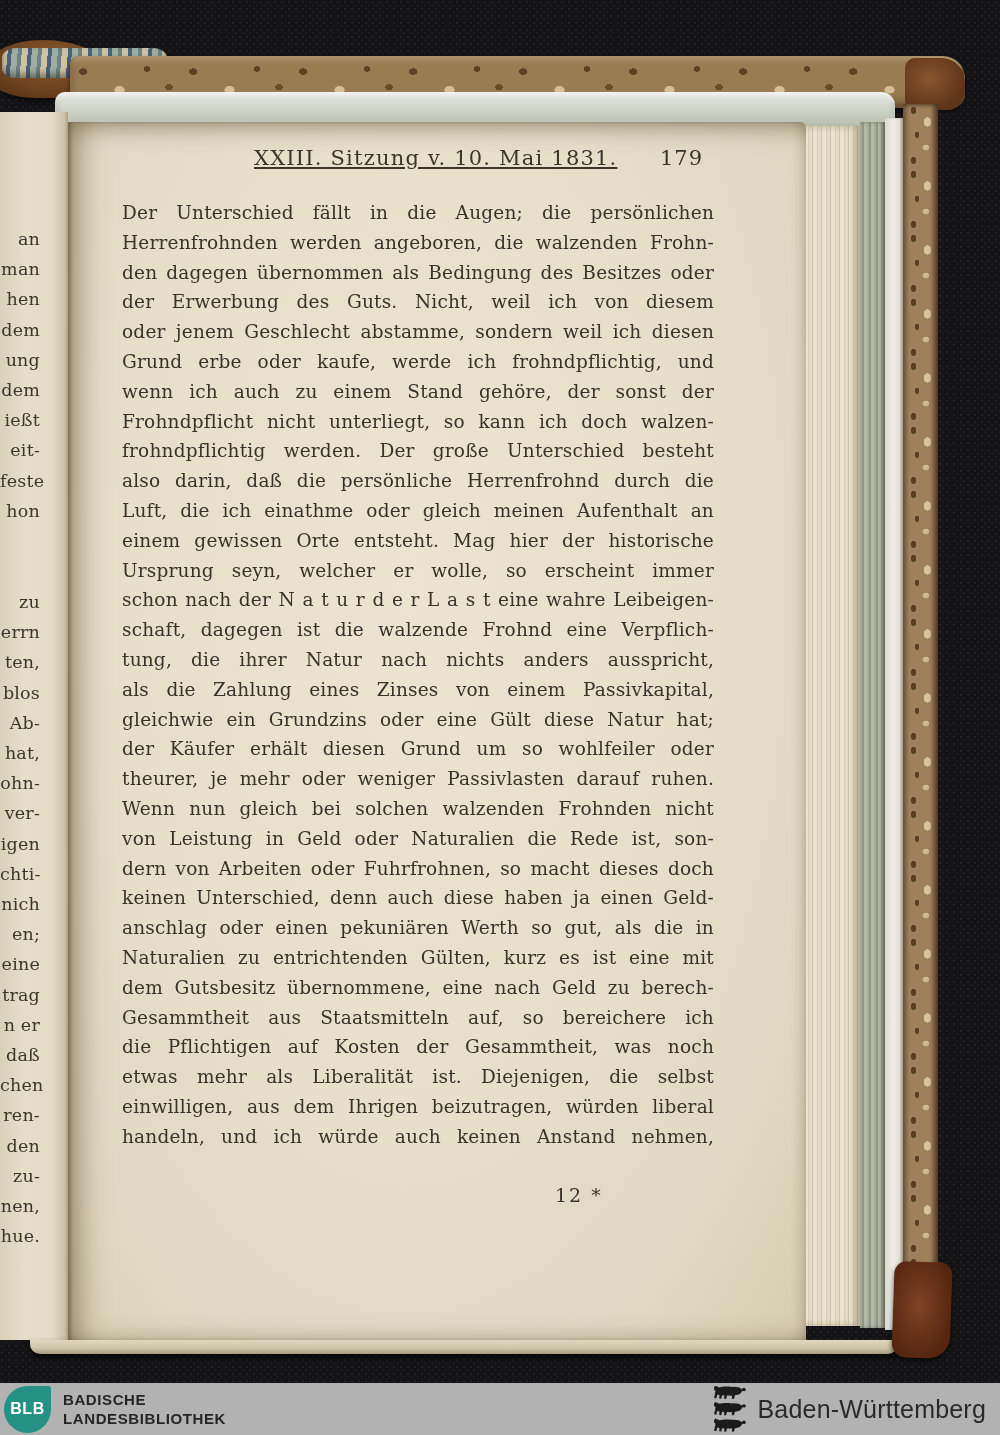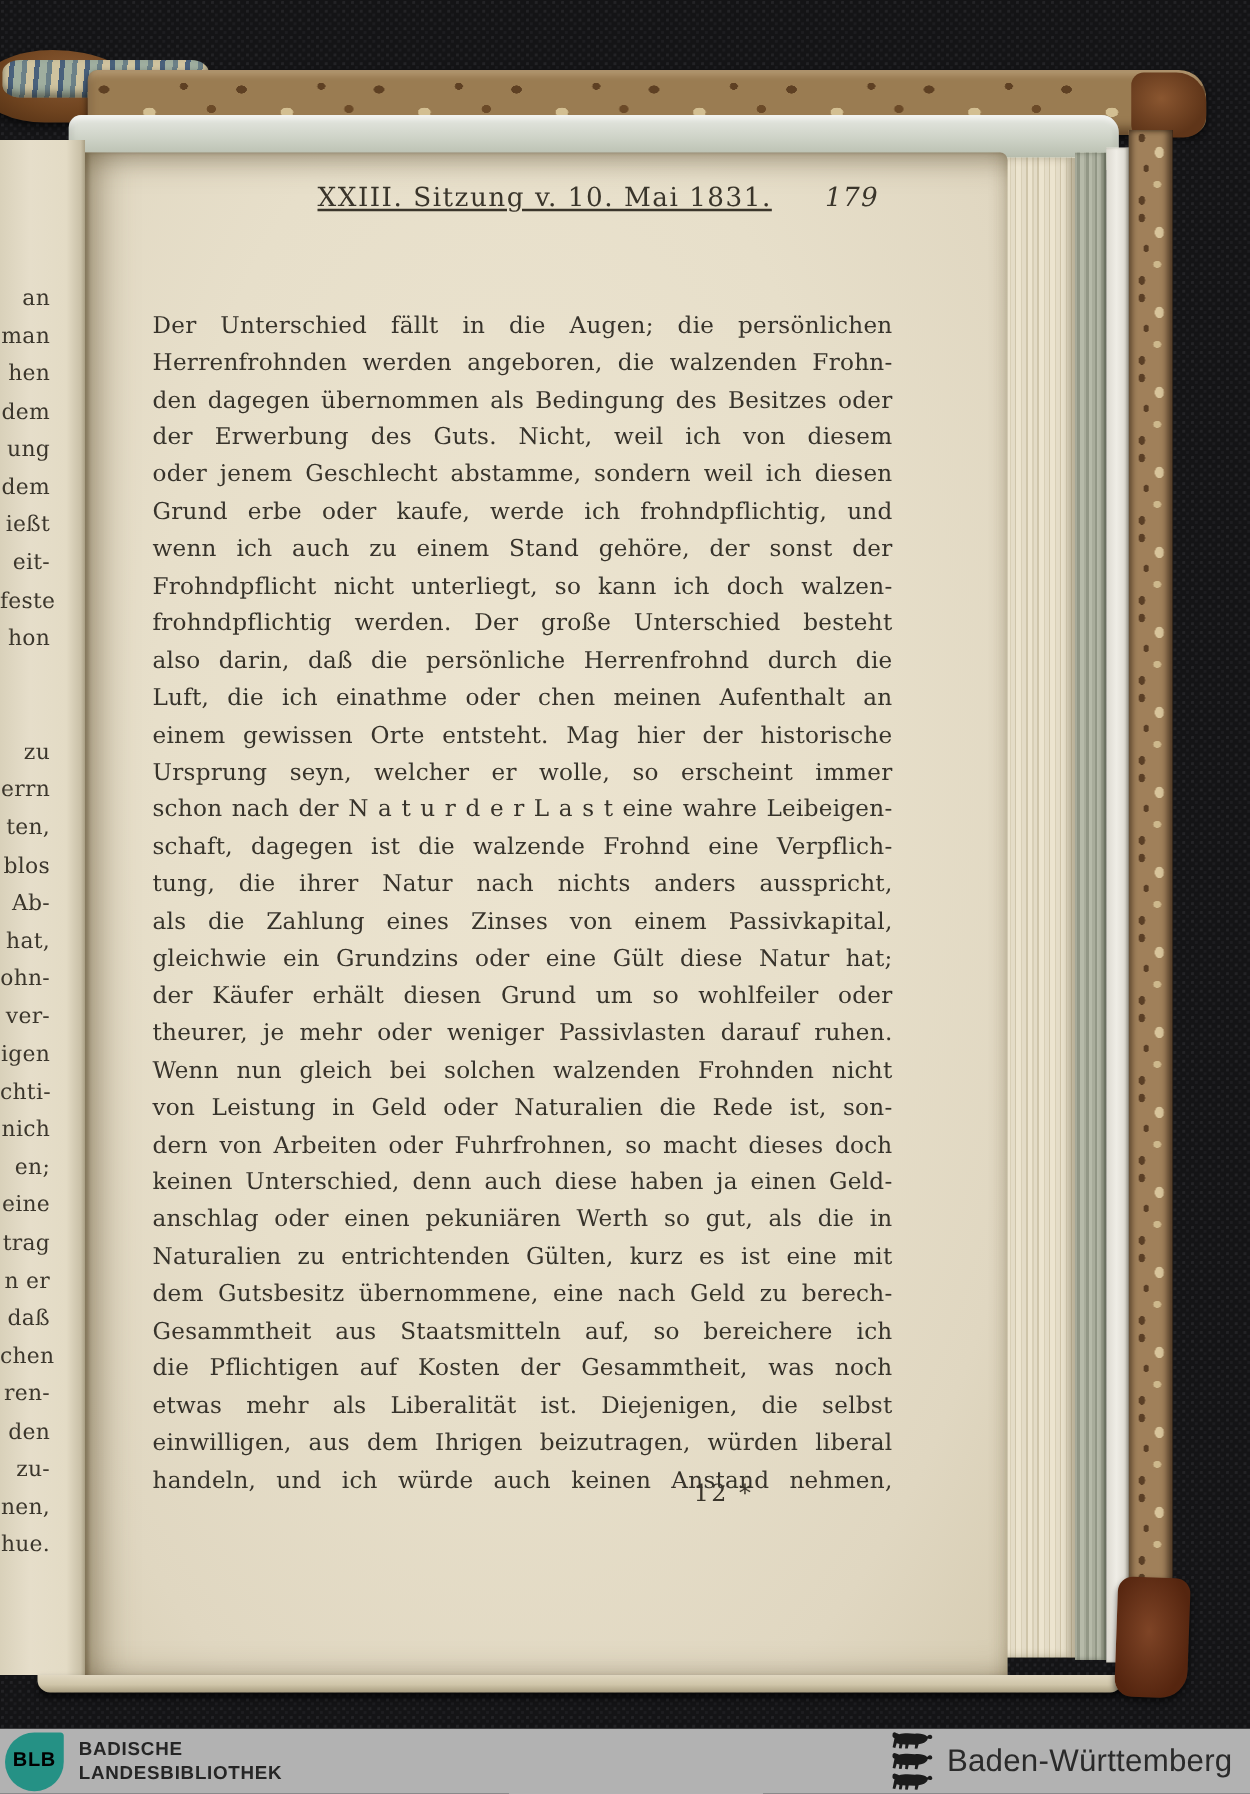--- a/index.html
+++ b/index.html
@@ -117,24 +117,24 @@
       inset 0 -20px 26px -16px rgba(90,74,45,.5),
       inset -8px 0 12px -8px rgba(120,104,70,.35);
     color:#37332b;
   }
   .page-header-title{
     position:absolute;left:186px;top:24px;
     font-size:21px;letter-spacing:1.2px;color:#3a352b;white-space:nowrap;text-decoration:underline;
   }
   .page-number{
     position:absolute;left:592px;top:24px;
-    font-size:21px;letter-spacing:1px;color:#3a352b;font-style:italic;
+    font-size:21px;letter-spacing:1px;color:#3a352b;
   }
   .page-body{
-    position:absolute;left:54px;top:76px;width:592px;margin-top:48px;
+    position:absolute;left:54px;top:76px;width:592px;
   }
   .body-line{
     font-size:18.5px;
     line-height:29.8px;
     height:29.8px;
     letter-spacing:.2px;
     text-align:justify;
     text-align-last:justify;
     white-space:normal;
     color:#37332b;
@@ -156,21 +156,21 @@
     display:flex;align-items:center;
     font-family:"Liberation Sans",sans-serif;
   }
   .blb-badge{
     width:47px;height:47px;margin-left:4px;flex:0 0 auto;
     background:#259185;
     border-radius:50% 6% 50% 50%;
     display:flex;align-items:center;justify-content:center;
   }
   .blb-badge span{
-    color:#000000;font-weight:bold;font-size:16px;letter-spacing:.5px;
+    color:#ffffff;font-weight:bold;font-size:16px;letter-spacing:.5px;
   }
   .library-name{
     margin-left:12px;
     color:#252525;font-weight:bold;font-size:15px;line-height:1.3;letter-spacing:.6px;
   }
   .footer-spacer{flex:1;}
   .bw-lions{width:36px;height:48px;margin-right:10px;flex:0 0 auto;}
   .bw-lions path{fill:#1b1b1b;}
   .region-label{
     margin-right:14px;
@@ -239,21 +239,21 @@
           <div class="body-line">Der Unterschied fällt in die Augen; die persönlichen</div>
           <div class="body-line">Herrenfrohnden werden angeboren, die walzenden Frohn-</div>
           <div class="body-line">den dagegen übernommen als Bedingung des Besitzes oder</div>
           <div class="body-line">der Erwerbung des Guts. Nicht, weil ich von diesem</div>
           <div class="body-line">oder jenem Geschlecht abstamme, sondern weil ich diesen</div>
           <div class="body-line">Grund erbe oder kaufe, werde ich frohndpflichtig, und</div>
           <div class="body-line">wenn ich auch zu einem Stand gehöre, der sonst der</div>
           <div class="body-line">Frohndpflicht nicht unterliegt, so kann ich doch walzen-</div>
           <div class="body-line">frohndpflichtig werden. Der große Unterschied besteht</div>
           <div class="body-line">also darin, daß die persönliche Herrenfrohnd durch die</div>
-          <div class="body-line">Luft, die ich einathme oder chen meinen Aufenthalt an</div>
+          <div class="body-line">Luft, die ich einathme oder gleich meinen Aufenthalt an</div>
           <div class="body-line">einem gewissen Orte entsteht. Mag hier der historische</div>
           <div class="body-line">Ursprung seyn, welcher er wolle, so erscheint immer</div>
           <div class="body-line">schon nach der N a t u r  d e r  L a s t eine wahre Leibeigen-</div>
           <div class="body-line">schaft, dagegen ist die walzende Frohnd eine Verpflich-</div>
           <div class="body-line">tung, die ihrer Natur nach nichts anders ausspricht,</div>
           <div class="body-line">als die Zahlung eines Zinses von einem Passivkapital,</div>
           <div class="body-line">gleichwie ein Grundzins oder eine Gült diese Natur hat;</div>
           <div class="body-line">der Käufer erhält diesen Grund um so wohlfeiler oder</div>
           <div class="body-line">theurer, je mehr oder weniger Passivlasten darauf ruhen.</div>
           <div class="body-line">Wenn nun gleich bei solchen walzenden Frohnden nicht</div>

